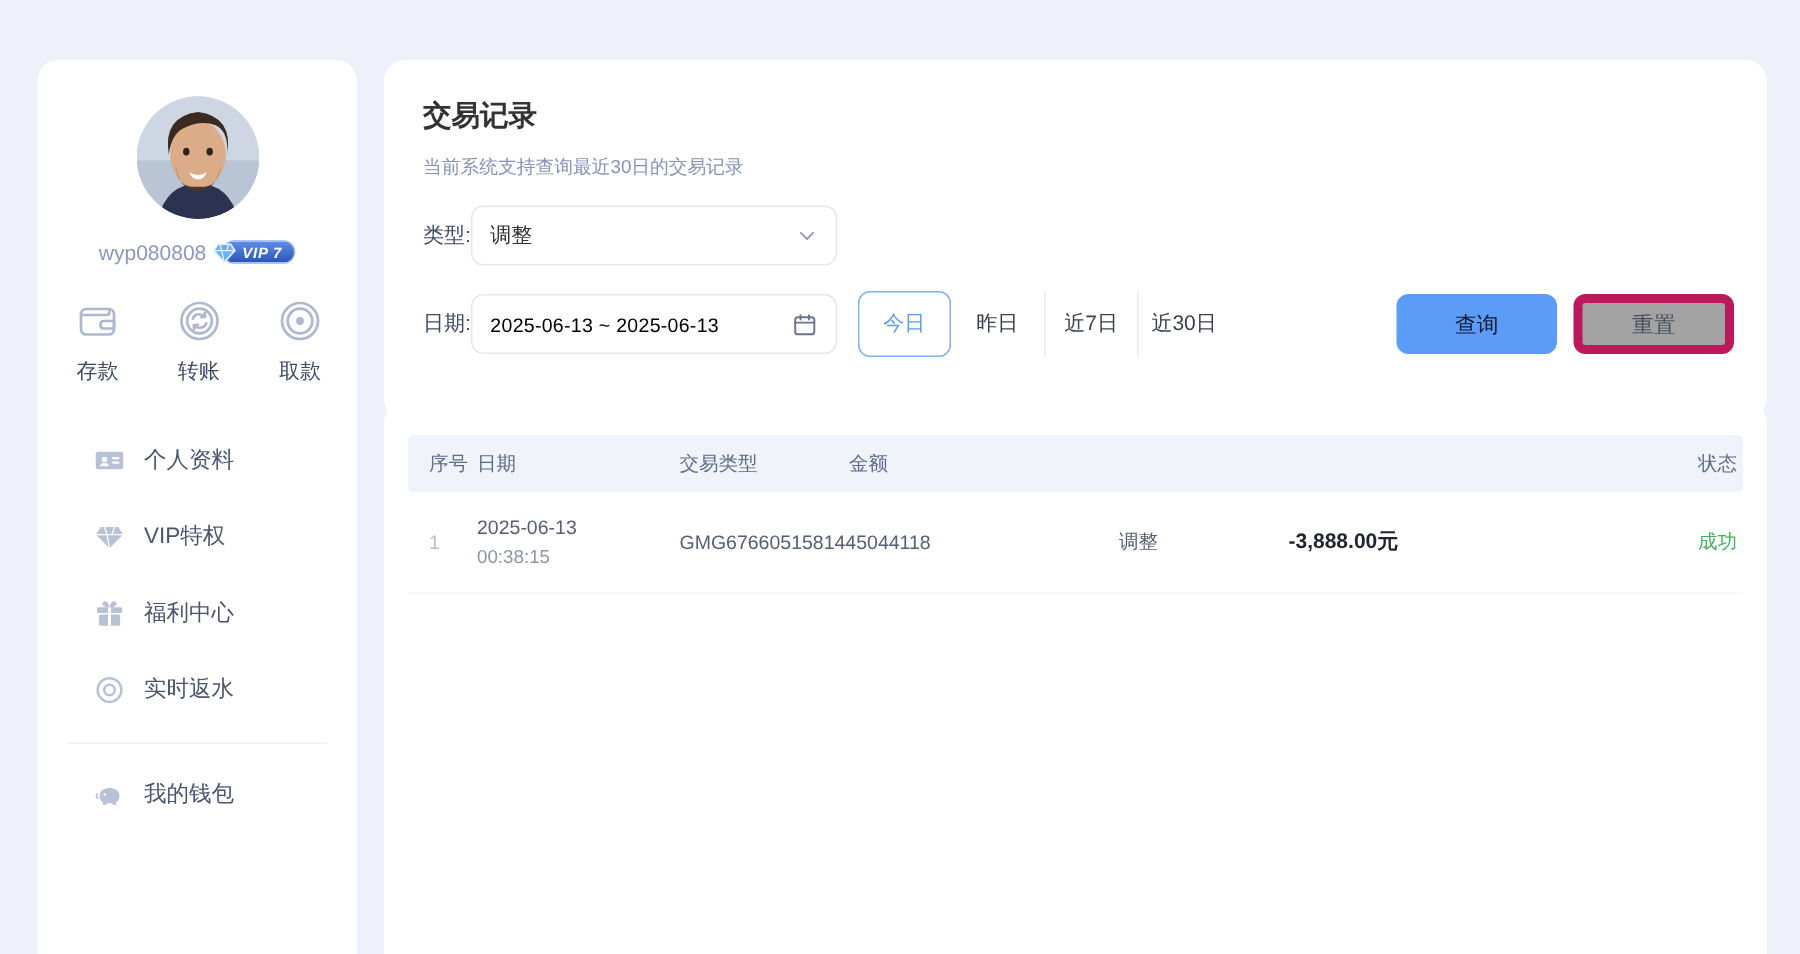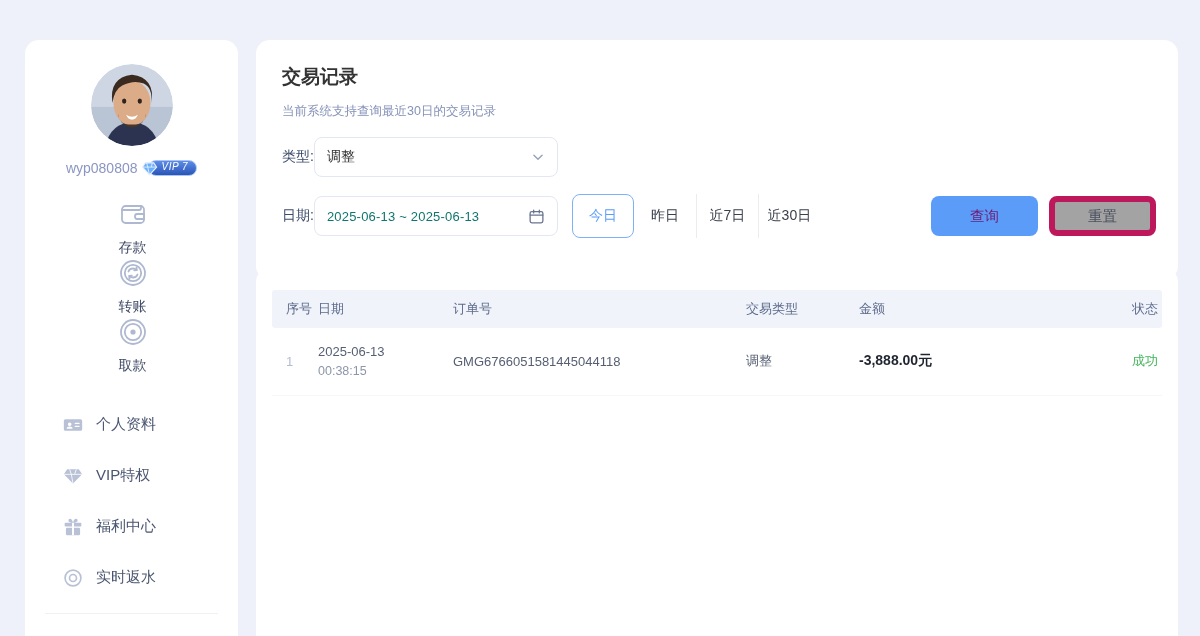--- a/index.html
+++ b/index.html
@@ -13,30 +13,30 @@
 
   
   .sidebar { left:25px; top:40px; width:213px; height:640px; }
   .avatar {
     width:82px; height:82px; border-radius:50%; margin:24px auto 0;
     overflow:hidden; display:block;
   }
   .user-line { margin-top:14px; display:flex; justify-content:center; align-items:center; gap:6px; }
   .username { font-size:14px; color:#8b96c2; }
   .vip-badge {
-    position:relative; display:inline-flex; align-items:flex-start; height:16px;
+    position:relative; display:inline-flex; align-items:flex-end; height:16px;
     padding:0 8px 0 13px; margin-left:4px;
     background:linear-gradient(180deg,#5d8de9,#2b55b5);
     border:1px solid #a9c6f2; border-radius:9px;
-    color:#fff; font-size:10px; font-weight:normal; font-style:italic; letter-spacing:.5px;
+    color:#fff; font-size:10px; font-weight:bold; font-style:italic; letter-spacing:.5px;
   }
   .vip-gem { position:absolute; left:-8px; top:-1px; width:17px; height:17px; }
   .join-text { margin-top:9px; text-align:center; font-size:13px; color:#4e5b84; }
 
-  .quick-actions { margin-top:22px; display:flex; justify-content:space-between; padding:0 22px 0 24px;flex-direction:column; }
+  .quick-actions { margin-top:22px; display:flex; justify-content:space-between; padding:0 22px 0 24px; }
   .qa-item { display:flex; flex-direction:column; align-items:center; cursor:pointer; }
   .qa-item svg { width:32px; height:32px; }
   .qa-label { margin-top:9px; font-size:14px; color:#3f4a66; }
 
   .menu { margin-top:24px; }
   .menu-item { height:51px; display:flex; align-items:center; gap:13px; padding-left:38px; cursor:pointer; }
   .menu-item svg { width:20px; height:20px; flex:none; }
   .menu-label { font-size:15px; color:#4a5570; }
   .menu-divider { border-top:1px solid #eef1f7; margin:10px 20px 0; }
 
@@ -44,32 +44,32 @@
   .filter-card { left:256px; top:40px; width:922px; height:240px; padding:24px 22px 24px 26px; }
   .page-title { font-size:19px; font-weight:600; color:#333; }
   .page-subtitle { margin-top:13px; font-size:12.5px; color:#8592b8; }
   .frow { display:flex; align-items:center; margin-top:17px; }
   .flabel { font-size:14px; color:#3d4a6b; margin-right:0; }
   .select-box, .date-box {
     width:244px; height:40px; border:1px solid #e3e7f1; border-radius:8px;
     display:flex; align-items:center; padding:0 12px; background:#fff; cursor:pointer;
   }
   .select-value { flex:1; font-size:14px; color:#333; }
-  .date-value { flex:1; font-size:13px; color:#0f766e; letter-spacing:.2px; }
+  .date-value { flex:1; font-size:13px; color:#000000; letter-spacing:.2px; }
   .range-group { display:flex; align-items:stretch; height:44px; margin-left:14px; }
   .range-btn {
     width:62px; display:flex; align-items:center; justify-content:center;
     font-size:14px; color:#3a3f4c; background:#fff; cursor:pointer;
   }
   .range-btn.active { border:1px solid #7fb0f9; border-radius:8px; color:#5b9cf8;text-align:right; }
   .range-btn.div { border-left:1px solid #ececf0; }
   .actions { margin-left:auto; display:flex; gap:11px; }
   .btn { width:107px; height:40px; border-radius:8px; display:flex; align-items:center; justify-content:center;
          font-size:14.5px; cursor:pointer; }
-  .btn-primary { background:#5b9cf8; color:#701a75; }
+  .btn-primary { background:#5b9cf8; color:#0f172a; }
   .btn-plain { background:#a3a3a3; border:6px solid #be185d; color:#4a4f5e; }
 
   
   .table-card { left:256px; top:268px; width:922px; height:500px; padding:22px 16px; }
   .thead { display:flex; align-items:center; height:38px; background:#f0f4fa; border-radius:3px;
            font-size:13px; color:#5d6a8c; }
   .trow { display:flex; align-items:center; padding:15px 0; border-bottom:1px solid #f5f7fb;
           font-size:13px; color:#565f73; }
   .c-idx { width:46px; padding-left:14px; }
   .c-date { width:135px; }
@@ -235,21 +235,20 @@
         <div class="btn btn-primary">查询</div>
         <div class="btn btn-plain">重置</div>
       </div>
     </div>
   </div>
 
   <div class="card table-card">
     <div class="thead">
       <span class="c-idx">序号</span>
       <span class="c-date">日期</span>
-      <span class="c-order">订单号</span>
       <span class="c-type">交易类型</span>
       <span class="c-amount">金额</span>
       <span class="c-status">状态</span>
     </div>
 
     <div class="trow">
       <span class="c-idx">1</span>
       <span class="c-date">
         <span class="cell-date-l1" style="display:block">2025-06-13</span>
         <span class="cell-date-l2" style="display:block">00:38:15</span>

